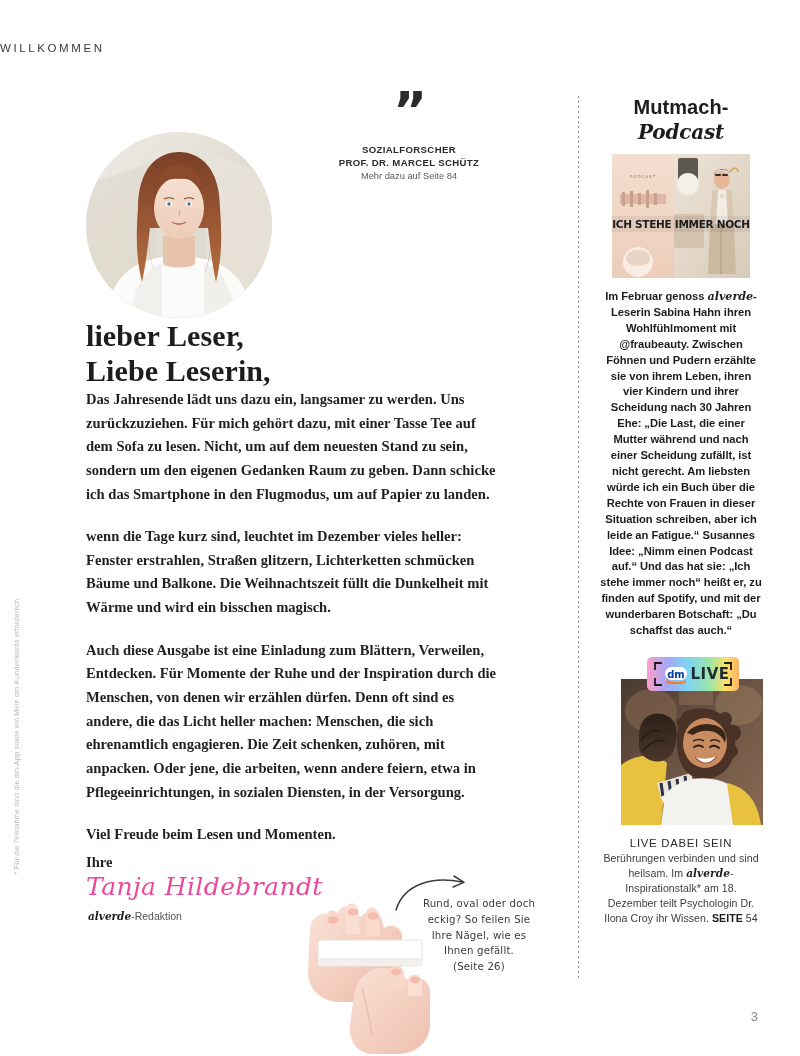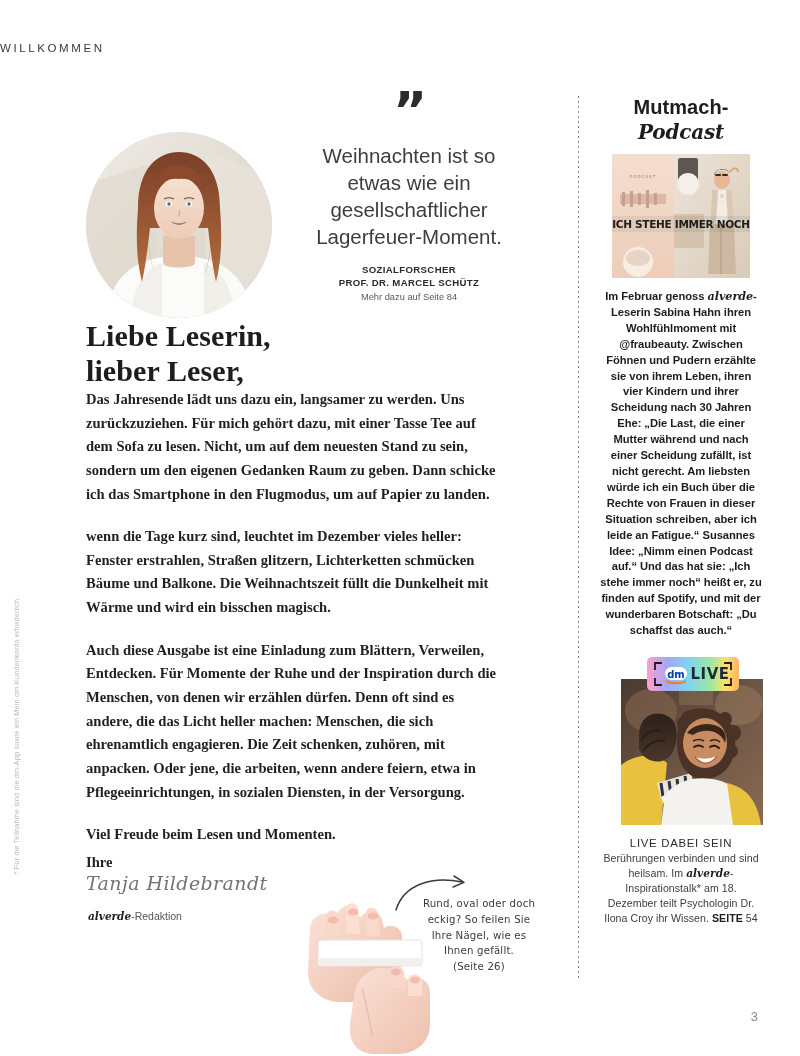--- a/index.html
+++ b/index.html
@@ -132,22 +132,22 @@
   }
   .body-copy p { margin-bottom: 19px; }
   .body-copy p.tight { margin-bottom: 4px; }
 
   .signature {
     position: absolute;
     left: 0;
     top: 776px;
     font-family: "DejaVu Serif", serif;
     font-style: italic;
-    font-size: 19px;
-    color: #737373;
+    font-size: 25px;
+    color: #ec4899;
     letter-spacing: 0.4px;
   }
   .sig-role {
     position: absolute;
     left: 2px;
     top: 814px;
     font-size: 10.5px;
     color: #555;
   }
   .sig-role b {
@@ -344,31 +344,30 @@
 
           <path d="M64 70 C60 96 62 118 68 140 C62 120 60 96 64 70 Z" fill="#8a4a2b" opacity="0.8"></path>
           <path d="M122 70 C128 98 126 122 118 144 C126 120 128 96 122 70 Z" fill="#8a4a2b" opacity="0.8"></path>
         </g>
       </svg>
     </div>
   </div>
 
   <div class="quote-block">
     <div class="quote-mark">”</div>
-    <div class="quote-text">Weihnachten ist so etwas wie ein gesellschaftlicher Lagerfeuer-Moment.</div>
     <div class="quote-attrib">
       <div>SOZIALFORSCHER</div>
       <div>PROF. DR. MARCEL SCHÜTZ</div>
     </div>
     <div class="quote-ref">Mehr dazu auf Seite 84</div>
   </div>
 
   <div class="headline">
+    <div>lieber Leser,</div>
     <div>Liebe Leserin,</div>
-    <div>lieber Leser,</div>
   </div>
 
   <div class="body-copy">
     <p>Das Jahresende lädt uns dazu ein, langsamer zu werden. Uns zurückzuziehen. Für mich gehört dazu, mit einer Tasse Tee auf dem Sofa zu lesen. Nicht, um auf dem neuesten Stand zu sein, sondern um den eigenen Gedanken Raum zu geben. Dann schicke ich das Smartphone in den Flugmodus, um auf Papier zu landen.</p>
     <p>wenn die Tage kurz sind, leuchtet im Dezember vieles heller: Fenster erstrahlen, Straßen glitzern, Lichterketten schmücken Bäume und Balkone. Die Weihnachtszeit füllt die Dunkelheit mit Wärme und wird ein bisschen magisch.</p>
     <p>Auch diese Ausgabe ist eine Einladung zum Blättern, Verweilen, Entdecken. Für Momente der Ruhe und der Inspiration durch die Menschen, von denen wir erzählen dürfen. Denn oft sind es andere, die das Licht heller machen: Menschen, die sich ehrenamtlich engagieren. Die Zeit schenken, zuhören, mit anpacken. Oder jene, die arbeiten, wenn andere feiern, etwa in Pflegeeinrichtungen, in sozialen Diensten, in der Versorgung.</p>
     <p class="tight">Viel Freude beim Lesen und Momenten.</p>
     <p>Ihre</p>
   </div>
 

